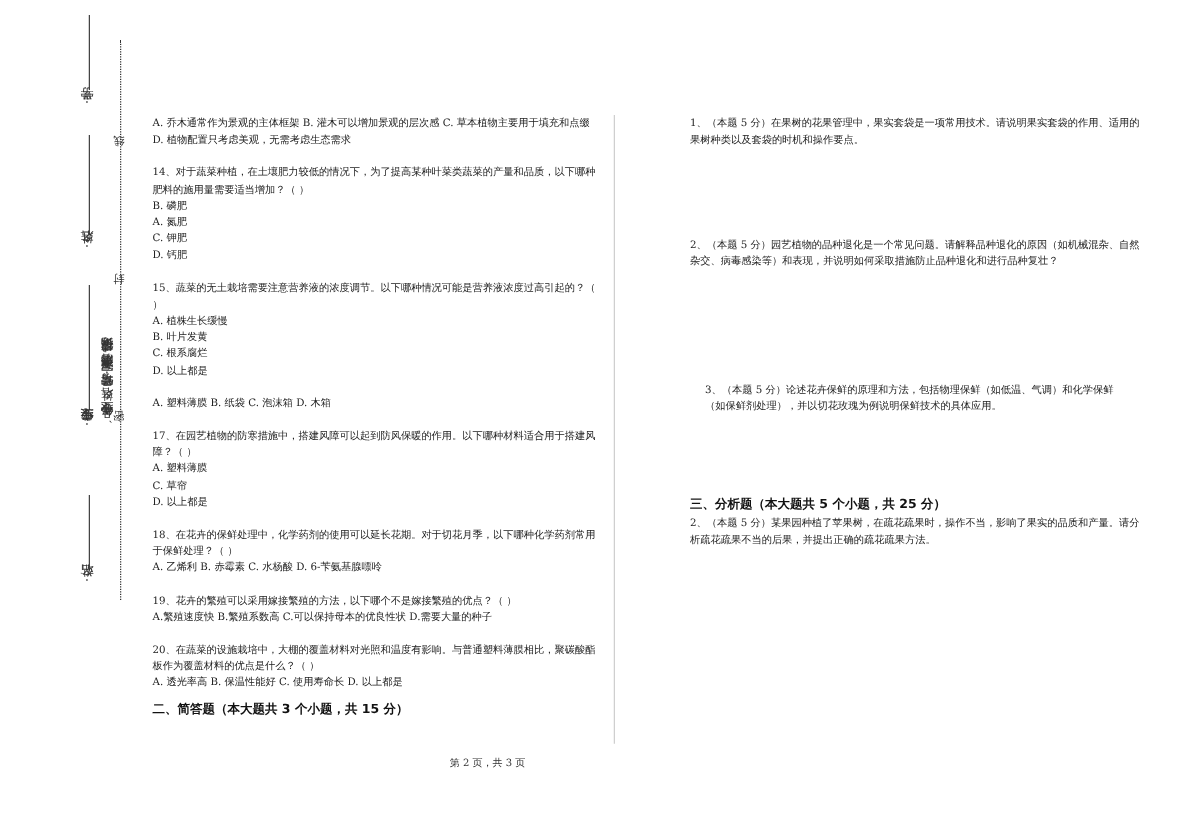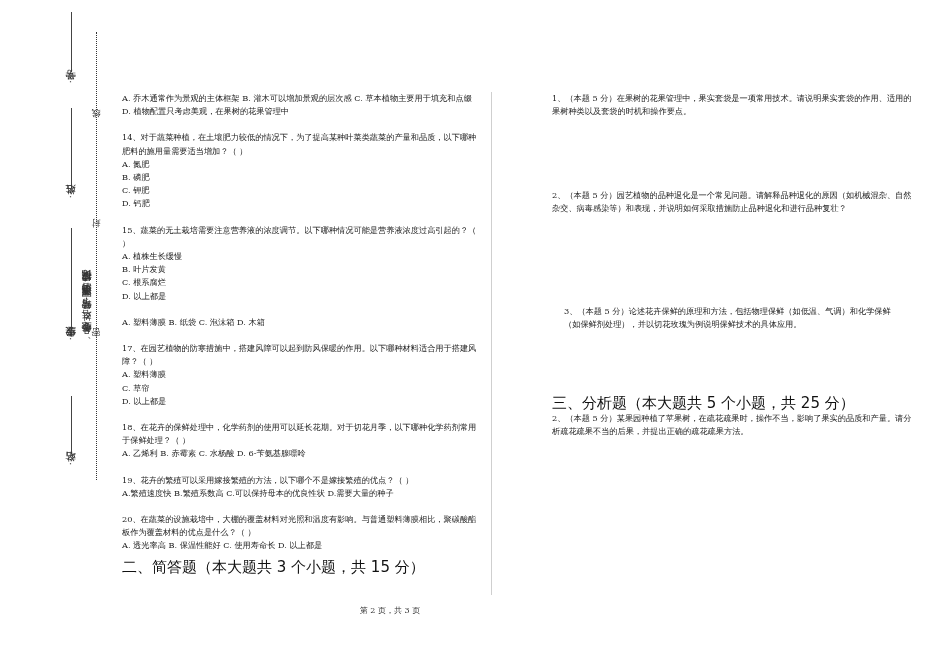--- a/index.html
+++ b/index.html
@@ -21,21 +21,21 @@
   .field-label { position: absolute; font-size: 10.5px; color: #333; writing-mode: vertical-rl; transform: rotate(180deg); white-space: nowrap; }
   .col {
     position: absolute; top: 92px; font-size: 8.2px; line-height: 13.2px; color: #222;
   }
   .col-left { left: 122px; width: 355px; }
   .col-right { left: 552px; width: 360px; }
   .divider { position: absolute; left: 491px; top: 92px; width: 1px; height: 503px; background: #cfcfcf; }
   .q { margin: 0 0 13px 0; }
   .q p { margin: 0; }
   .opt { margin: 0; }
-  .section-title { font-weight: normal; font-size: 15px; font-family: "DejaVu Sans", "Liberation Sans", sans-serif; margin: 0 0 2px 0; line-height: 13px; color: #111; }
+  .section-title { font-weight: bold; font-size: 10px; font-family: "DejaVu Sans", "Liberation Sans", sans-serif; margin: 0 0 2px 0; line-height: 13px; color: #111; }
   .footer { position: absolute; top: 605px; left: 0; width: 780px; text-align: center; font-size: 8px; color: #333; }
 </style>
 </head>
 <body>
 
 <div class="binding">
 
   <div class="vline" style="left:71px; top:12px; height:60px;"></div>
   <div class="field-label" style="left:63px; top:78px;">学号：</div>
   <div class="vline" style="left:71px; top:108px; height:80px;"></div>
@@ -48,27 +48,27 @@
   <div class="vcol" style="left:80px; top:52px; height:290px; font-size:10px;">凡年级专业、姓名、学号错写、漏写或字迹不清者，成绩按零分记。</div>
 
   <div class="dotline" style="left:96px; top:32px; height:448px;"></div>
   <div class="field-label" style="left:90px; top:125px; background:#fff; font-size:9px;">线</div>
   <div class="field-label" style="left:90px; top:235px; background:#fff; font-size:9px;">封</div>
   <div class="field-label" style="left:90px; top:345px; background:#fff; font-size:9px;">密</div>
 </div>
 
 <div class="col col-left">
   <div class="q">
-    <p>A. 乔木通常作为景观的主体框架 B. 灌木可以增加景观的层次感 C. 草本植物主要用于填充和点缀 D. 植物配置只考虑美观，在果树的花果管理中</p>
+    <p>A. 乔木通常作为景观的主体框架 B. 灌木可以增加景观的层次感 C. 草本植物主要用于填充和点缀 D. 植物配置只考虑美观，无需考虑生态需求</p>
   </div>
 
   <div class="q">
     <p>14、对于蔬菜种植，在土壤肥力较低的情况下，为了提高某种叶菜类蔬菜的产量和品质，以下哪种肥料的施用量需要适当增加？（ ）</p>
+    <p class="opt">B. 磷肥</p>
     <p class="opt">A. 氮肥</p>
-    <p class="opt">B. 磷肥</p>
     <p class="opt">C. 钾肥</p>
     <p class="opt">D. 钙肥</p>
   </div>
 
   <div class="q">
     <p>15、蔬菜的无土栽培需要注意营养液的浓度调节。以下哪种情况可能是营养液浓度过高引起的？（ ）</p>
     <p class="opt">A. 植株生长缓慢</p>
     <p class="opt">B. 叶片发黄</p>
     <p class="opt">C. 根系腐烂</p>
     <p class="opt">D. 以上都是</p>

